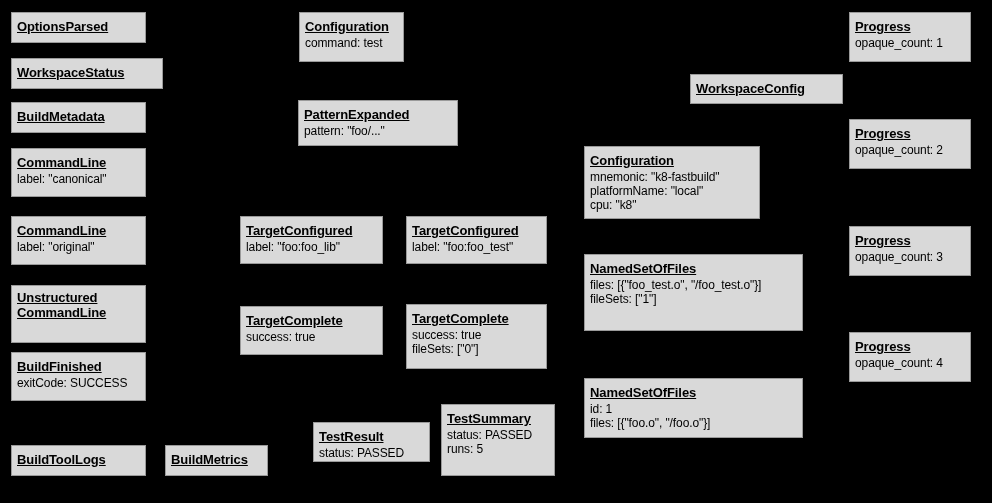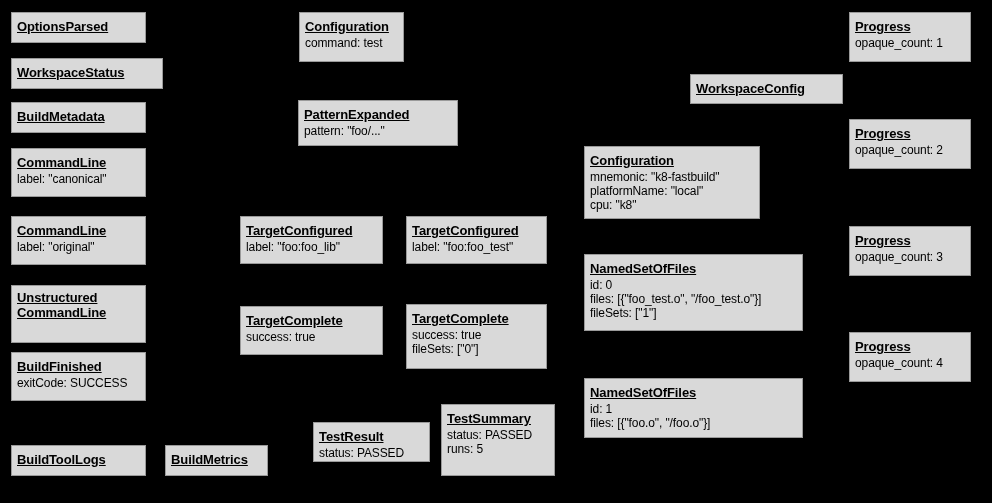--- a/index.html
+++ b/index.html
@@ -91,21 +91,20 @@
         <div class="node-field">status: PASSED</div>
         <div class="node-field">runs: 5</div>
       </div></div>
     <div class="node" style="left: 650px; top: 74px; width: 153px; height: 30px; margin-left: 40px;"><div class="node-title">WorkspaceConfig</div></div>
     <div class="node" style="left: 584px; top: 146px; width: 176px; height: 73px;"><div class="node-title">Configuration</div><div class="node-fields">
         <div class="node-field">mnemonic: "k8-fastbuild"</div>
         <div class="node-field">platformName: "local"</div>
         <div class="node-field">cpu: "k8"</div>
       </div></div>
     <div class="node" style="left: 584px; top: 254px; width: 219px; height: 77px;"><div class="node-title">NamedSetOfFiles</div><div class="node-fields">
-        <div class="node-field">id: 0</div>
         <div class="node-field">files: [{"foo_test.o", "/foo_test.o"}]</div>
         <div class="node-field">fileSets: ["1"]</div>
       </div></div>
     <div class="node" style="left: 584px; top: 378px; width: 219px; height: 60px;"><div class="node-title">NamedSetOfFiles</div><div class="node-fields">
         <div class="node-field">id: 1</div>
         <div class="node-field">files: [{"foo.o", "/foo.o"}]</div>
       </div></div>
     <div class="node" style="left: 849px; top: 12px; width: 122px; height: 50px;"><div class="node-title">Progress</div><div class="node-fields">
         <div class="node-field">opaque_count: 1</div>
       </div></div>

